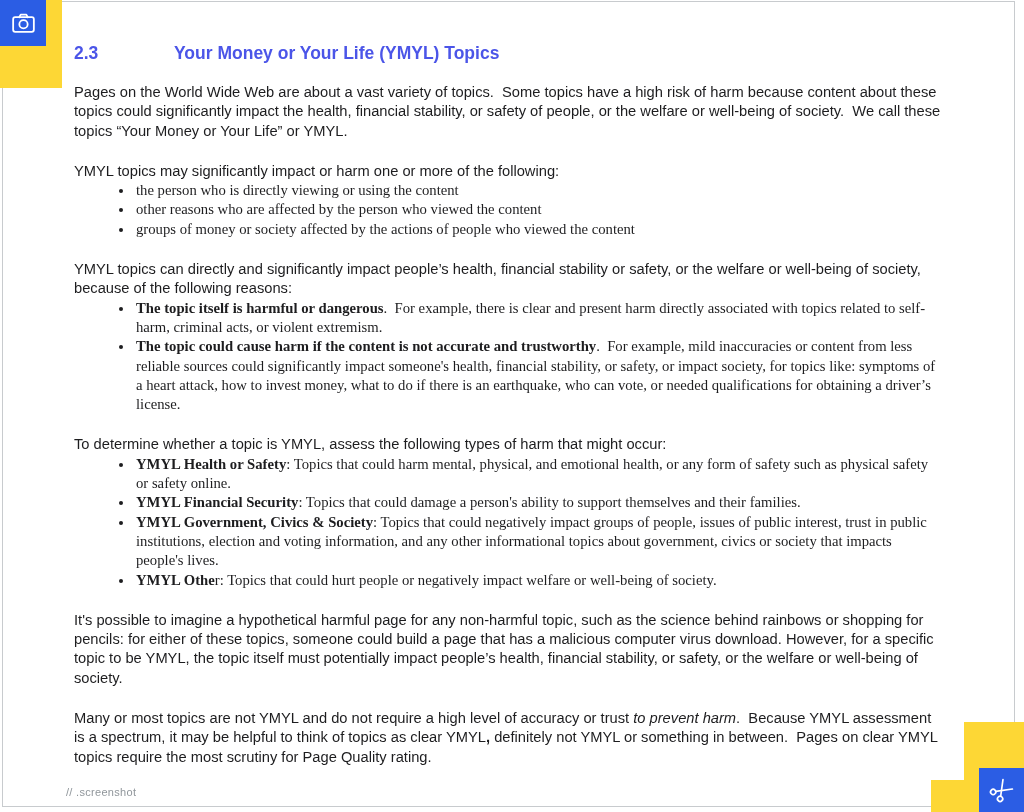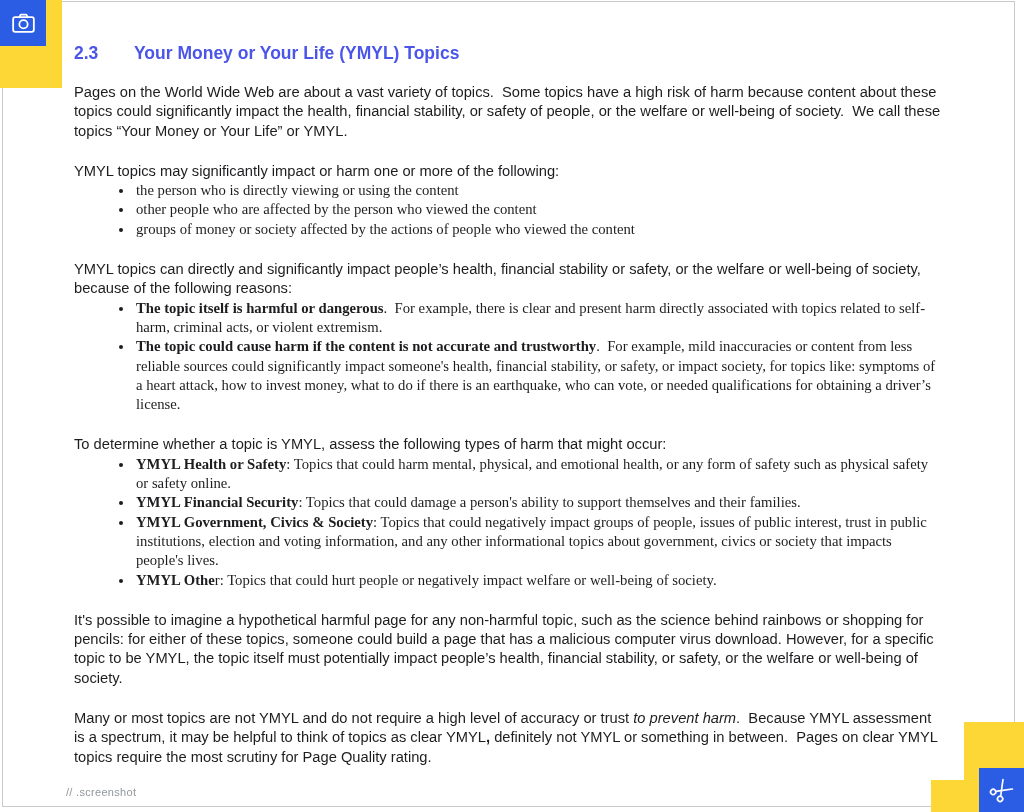--- a/index.html
+++ b/index.html
@@ -23,20 +23,21 @@
     background:#ffffff;border:1px solid var(--frame-border);
   }
   .doc-content{
     position:absolute;left:71px;top:41px;width:868px;
     font-size:14.7px;line-height:19.3px;
   }
   .section-heading{
     display:flex;align-items:baseline;
     color:var(--heading-blue);font-weight:700;font-size:17.5px;line-height:20px;
     margin:0 0 20px 0;
+    gap:40px;
   }
   .heading-number{display:inline-block;width:60px;}
   p,ul{margin:0;white-space:pre-wrap;}
   ul{padding-left:60px;list-style:disc;}
   li{padding-left:2px;font-family:Liberation Serif, serif;}
   .block{margin-bottom:21px;margin-top:12px;}
   .caption{
     position:absolute;left:63px;top:784px;
     font-family:Liberation Sans, sans-serif;
     font-size:11px;letter-spacing:.3px;color:var(--caption-gray);
@@ -65,21 +66,21 @@
     <div class="section-heading">
       <span class="heading-number">2.3</span>
       <span>Your Money or Your Life (YMYL) Topics</span>
     </div>
     <div>
         <div class="block">
           <p><span>Pages on the World Wide Web are about a vast variety of topics.  Some topics have a high risk of harm because content about these topics could significantly impact the health, financial stability, or safety of people, or the welfare or well-being of society.  We call these topics “Your Money or Your Life” or YMYL.</span></p>
         </div>
         <div class="block">
           <p><span>YMYL topics may significantly impact or harm one or more of the following:</span></p>
-          <ul><li><span>the person who is directly viewing or using the content</span></li><li><span>other people who are affected by the person who viewed the content</span></li><li><span>groups of money or society affected by the actions of people who viewed the content</span></li></ul>
+          <ul><li><span>the person who is directly viewing or using the content</span></li><li><span>other reasons who are affected by the person who viewed the content</span></li><li><span>groups of money or society affected by the actions of people who viewed the content</span></li></ul>
         </div>
         <div class="block">
           <p><span>YMYL topics can directly and significantly impact people’s health, financial stability or safety, or the welfare or well-being of society, because of the following reasons:</span></p>
           <ul><li><span style="font-weight: 700;">The topic itself is harmful or dangerous</span><span>.  For example, there is clear and present harm directly associated with topics related to self-harm, criminal acts, or violent extremism.</span></li><li><span style="font-weight: 700;">The topic could cause harm if the content is not accurate and trustworthy</span><span>.  For example, mild inaccuracies or content from less reliable sources could significantly impact someone's health, financial stability, or safety, or impact society, for topics like: symptoms of a heart attack, how to invest money, what to do if there is an earthquake, who can vote, or needed qualifications for obtaining a driver’s license.</span></li></ul>
         </div>
         <div class="block">
           <p><span>To determine whether a topic is YMYL, assess the following types of harm that might occur:</span></p>
           <ul><li><span style="font-weight: 700;">YMYL Health or Safety</span><span>: Topics that could harm mental, physical, and emotional health, or any form of safety such as physical safety or safety online.</span></li><li><span style="font-weight: 700;">YMYL Financial Security</span><span>: Topics that could damage a person's ability to support themselves and their families.</span></li><li><span style="font-weight: 700;">YMYL Government, Civics &amp; Society</span><span>: Topics that could negatively impact groups of people, issues of public interest, trust in public institutions, election and voting information, and any other informational topics about government, civics or society that impacts people's lives.</span></li><li><span style="font-weight: 700;">YMYL Othe</span><span>r: Topics that could hurt people or negatively impact welfare or well-being of society.</span></li></ul>
         </div>
         <div class="block">

